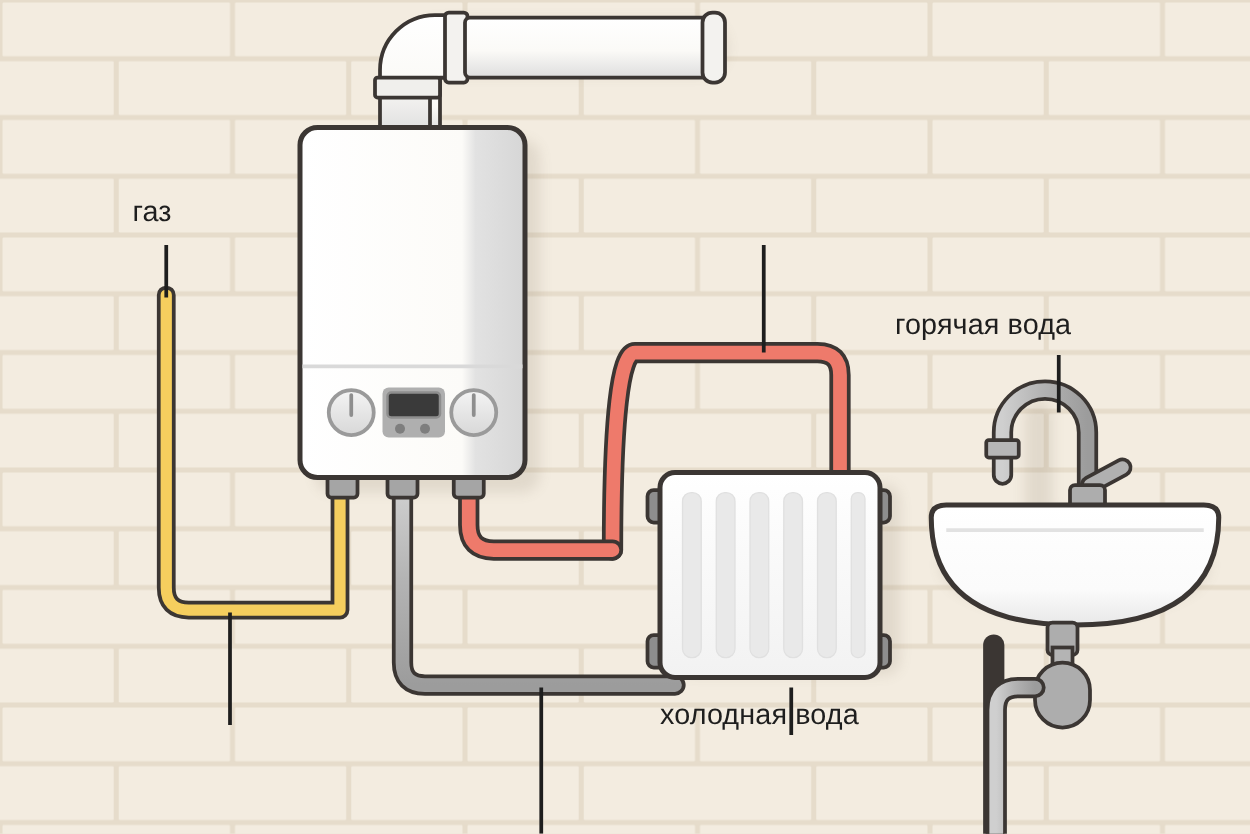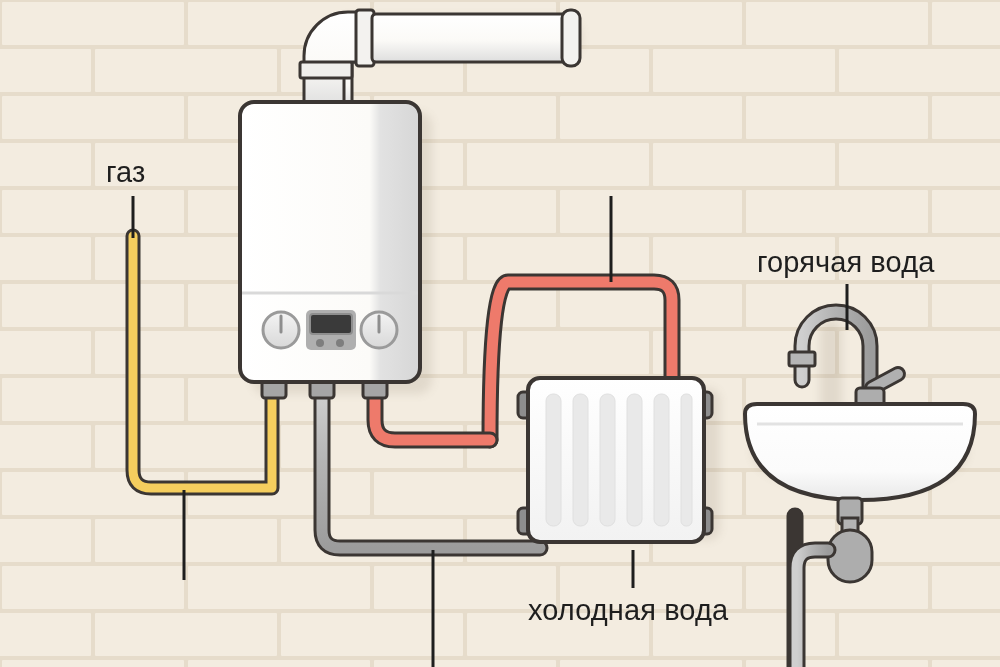--- a/index.html
+++ b/index.html
@@ -6,30 +6,30 @@
   body{
     width:1000px;height:667px;overflow:hidden;
     font-family:"Liberation Sans","DejaVu Sans",sans-serif;
     background:#EFE7DA;
   }
   #stage{position:relative;width:1000px;height:667px;overflow:hidden;}
   #scene{position:absolute;inset:0;}
   .lbl{
     position:absolute;
     color:#1E1E1E;
-    font-size:29px;
+    font-size:23px;
     font-weight:400;
     white-space:nowrap;
     letter-spacing:.1px;
     line-height:1;
   }
   #lbl-gas{left:106px;top:158px;}
   #lbl-heat{left:531px;top:158px;}
-  #lbl-hot{left:757px;top:248px;}
-  #lbl-cold{left:528px;top:596px;}
+  #lbl-hot{left:716px;top:248px;}
+  #lbl-cold{left:528px;top:560px;}
 </style>
 </head>
 <body>
 
 <div id="stage">
 
   <svg id="scene" viewBox="0 0 1000 667" width="1000" height="667">
     <defs>
 
       <pattern id="brick" x="0" y="0" width="186" height="94" patternUnits="userSpaceOnUse">

